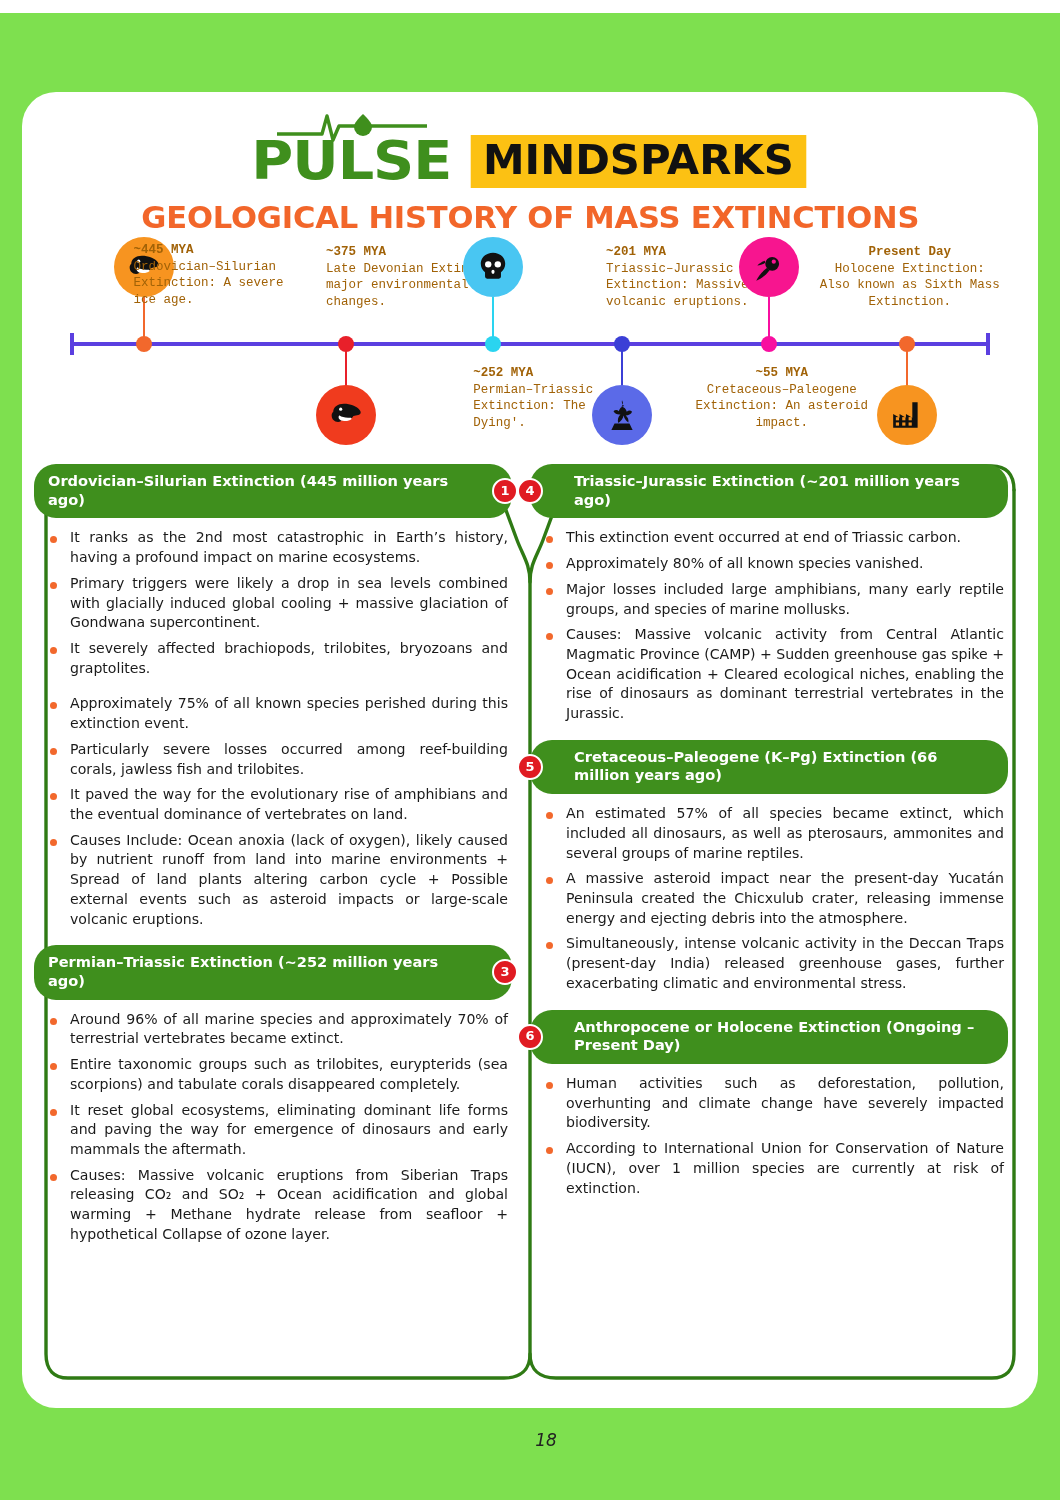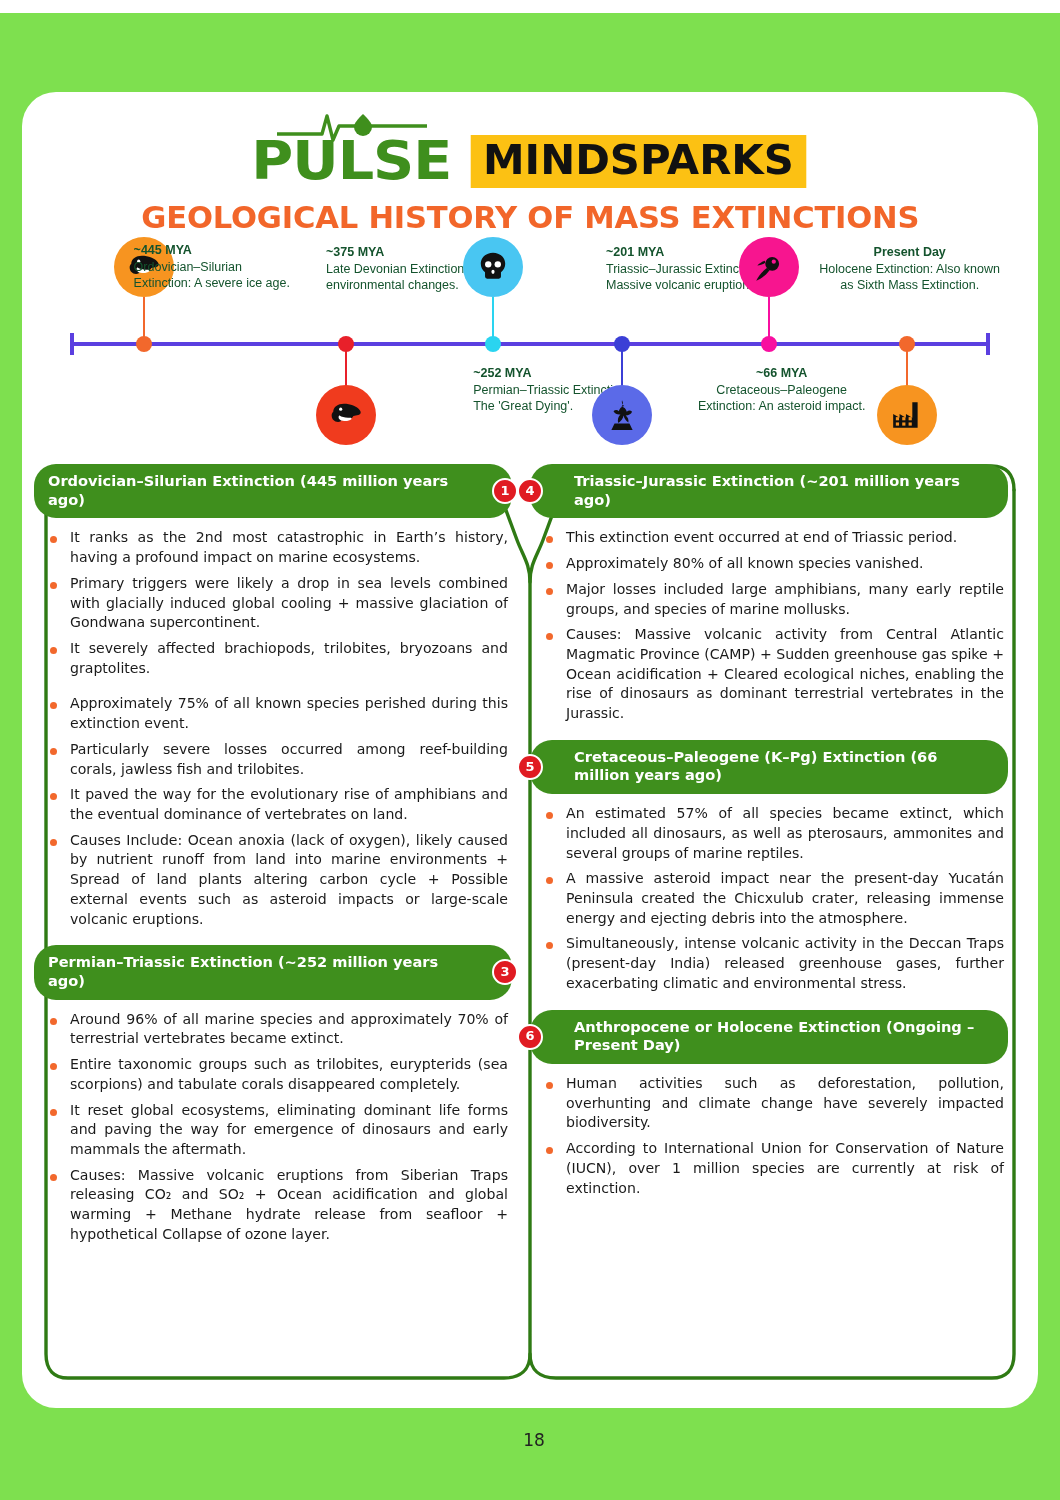--- a/index.html
+++ b/index.html
@@ -63,22 +63,22 @@
     position: absolute; width: 16px; height: 16px; border-radius: 50%;
     left: -8px; top: 94px;
   }
   .tl-stem { position: absolute; width: 2px; left: -1px; }
   .tl-bubble {
     position: absolute; width: 60px; height: 60px; border-radius: 50%;
     left: -30px; display:flex; align-items:center; justify-content:center;
   }
   .tl-bubble svg { width: 34px; height: 34px; }
   .tl-text {
-    position: absolute; font-family: Liberation Sans, sans-serif;
-    font-size: 12.5px; color: #14532d; line-height: 1.32; width: 175px;
+    position: absolute; font-family: Liberation Mono, monospace;
+    font-size: 12.5px; color: #a16207; line-height: 1.32; width: 175px;
   }
   .tl-text .mya { font-weight: 700; display:block; }
 
   
   .content { position: absolute; left: 0; top: 372px; width: 1016px; }
   .col { position: absolute; top: 0; width: 478px; }
   .col-left  { left: 12px; }
   .col-right { left: 508px; }
 
   .bracket { position:absolute; left: 12px; top: 372px; width: 992px; height: 920px; pointer-events:none; }
@@ -114,22 +114,23 @@
     position: relative; padding-left: 26px; margin-bottom: 6px;
     font-size: 14.1px; line-height: 1.40; color: #1a1a1a;
     text-align: justify; text-justify: inter-word;
   }
   ul.bullets li::before {
     content: ""; position: absolute; left: 6px; top: 8px;
     width: 7px; height: 7px; border-radius: 50%; background: #f2682c;
   }
 
   .page-no {
-    position: absolute; left: 4px; top: 1338px; width: 1016px;
+    position: absolute; left: 16px; top: 1338px; width: 1016px;
     text-align: center; font-size: 17px; color: #222;
+    font-style: italic;
   }
 </style>
 </head>
 <body>
 
 <div class="green-top-band"></div>
 
 <div class="page-frame">
 
   <div class="logo-wrap">
@@ -201,21 +202,21 @@
           <div class="tl-stem" style="top:55px;height:45px;background:#f80fa0;"></div>
           <div class="tl-bubble" style="top:-5px;background:#f7158f;">
             <svg viewBox="0 0 64 64">
               <circle cx="38" cy="26" r="13" fill="#111"></circle>
               <path d="M28 34c-8 6-16 14-20 24 10-4 19-12 25-20z" fill="#111"></path>
               <path d="M24 20c-5 2-10 5-14 9 6 0 11-2 15-5z" fill="#111"></path>
               <circle cx="41" cy="22" r="4" fill="#f7158f"></circle>
             </svg>
           </div>
           <div class="tl-dot" style="background:#f80fa0;"></div>
-          <div class="tl-text" style="top: 123px; left: -80px; width: 185px; text-align: center;"><span class="mya">~66 MYA</span><span>Cretaceous–Paleogene Extinction: An asteroid impact.</span></div>
+          <div class="tl-text" style="top: 123px; left: -80px; width: 185px; text-align: center;"><span class="mya">~55 MYA</span><span>Cretaceous–Paleogene Extinction: An asteroid impact.</span></div>
         </div>
         <div class="tl-node" style="left: 885.2px;">
           <div class="tl-stem" style="top:102px;height:42px;background:#f2682c;"></div>
           <div class="tl-bubble" style="top:143px;background:#f79420;">
             <svg viewBox="0 0 64 64">
               <path d="M6 56V30l12 7V30l12 7V30l12 7V8h10v48z" fill="#111"></path>
               <rect x="11" y="36" width="6" height="6" fill="#f79420"></rect>
               <rect x="23" y="36" width="6" height="6" fill="#f79420"></rect>
               <rect x="35" y="36" width="6" height="6" fill="#f79420"></rect>
               <rect x="11" y="46" width="6" height="6" fill="#f79420"></rect>
@@ -263,21 +264,21 @@
           <li>It reset global ecosystems, eliminating dominant life forms and paving the way for emergence of dinosaurs and early mammals the aftermath.</li>
           <li>Causes: Massive volcanic eruptions from Siberian Traps releasing CO₂ and SO₂ + Ocean acidification and global warming + Methane hydrate release from seafloor + hypothetical Collapse of ozone layer.</li>
         </ul>
       </div>
     <div class="col col-right" id="col-right">
         <div class="sect-head r">
           <span class="ht">Triassic–Jurassic Extinction (~201 million years ago)</span>
           <div class="badge left">4</div>
         </div>
         <ul class="bullets">
-          <li>This extinction event occurred at end of Triassic period.</li>
+          <li>This extinction event occurred at end of Triassic carbon.</li>
           <li>Approximately 80% of all known species vanished.</li>
           <li>Major losses included large amphibians, many early reptile groups, and species of marine mollusks.</li>
           <li>Causes: Massive volcanic activity from Central Atlantic Magmatic Province (CAMP) + Sudden greenhouse gas spike + Ocean acidification + Cleared ecological niches, enabling the rise of dinosaurs as dominant terrestrial vertebrates in the Jurassic.</li>
         </ul>
         <div class="sect-head r">
           <span class="ht">Cretaceous–Paleogene (K–Pg) Extinction (66 million years ago)</span>
           <div class="badge left">5</div>
         </div>
         <ul class="bullets">
           <li>An estimated 57% of all species became extinct, which included all dinosaurs, as well as pterosaurs, ammonites and several groups of marine reptiles.</li>

